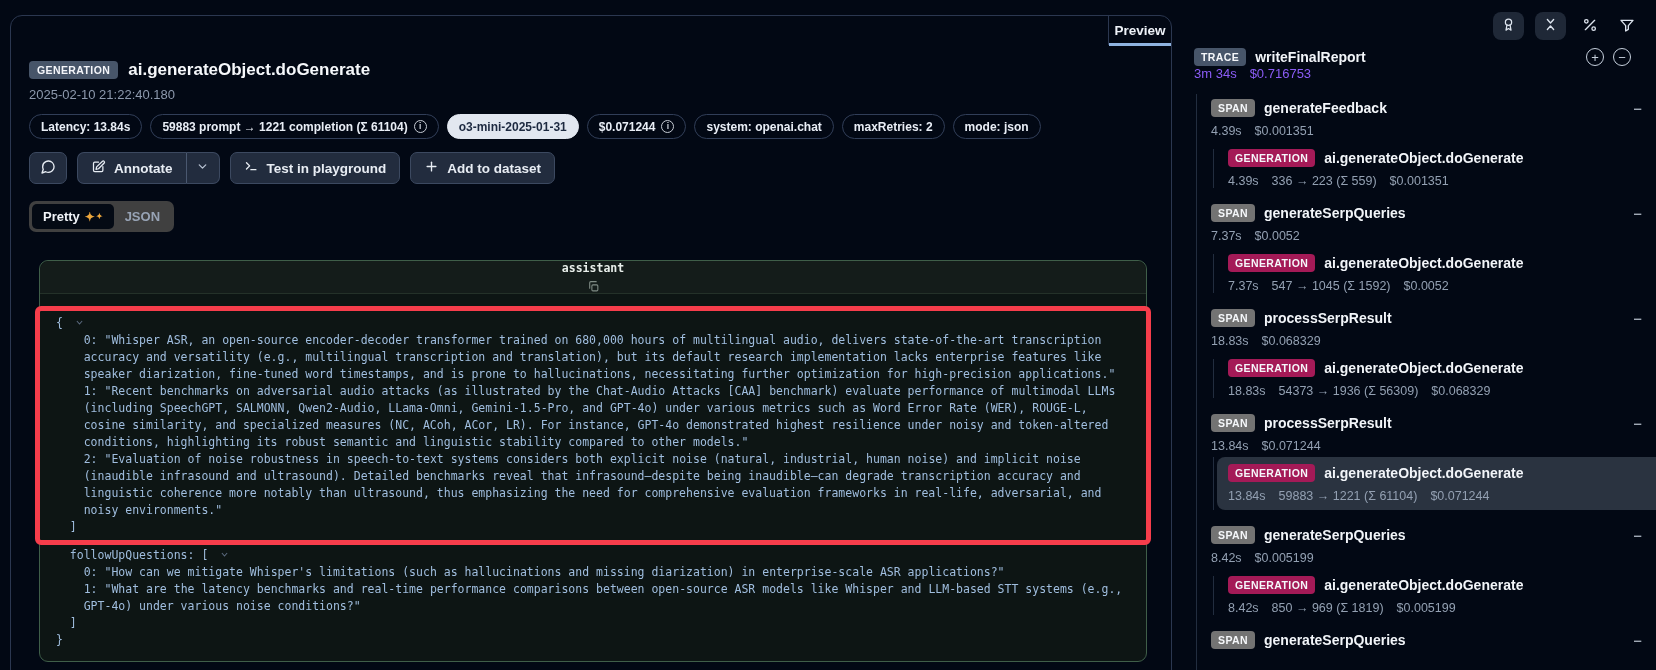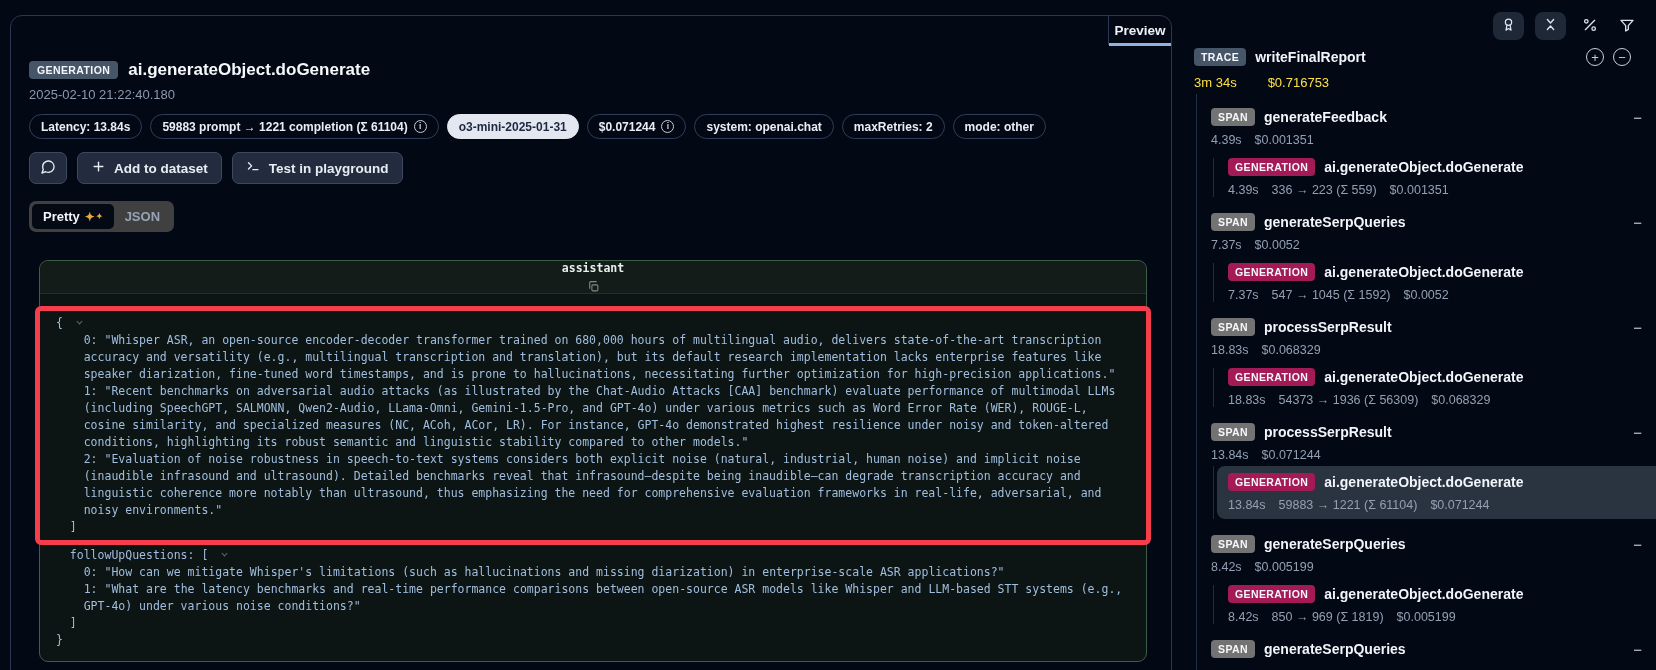--- a/index.html
+++ b/index.html
@@ -71,21 +71,21 @@
 
   .trace-row { margin-top:48px; display:flex; align-items:center; gap:9px; }
   .badge { font-size:10.5px; font-weight:700; letter-spacing:.4px; padding:3px 7px; border-radius:4px; color:#f5f7fa; flex:none; }
   .badge.trace { background:#475569; }
   .badge.span  { background:#737373; }
   .badge.gen   { background:#a41a57; }
   .trace-name { font-size:14px; font-weight:600; color:#f2f5f9; }
   .trace-actions { margin-left:auto; display:flex; gap:9px; margin-right:25px; }
   .circle-btn { width:18px; height:18px; border:1.4px solid #c6d0dd; border-radius:50%; color:#c6d0dd;
     display:flex; align-items:center; justify-content:center; font-size:13px; line-height:1; cursor:pointer; }
-  .trace-stats { margin-top:9px; display:flex; gap:31px; font-size:13px; color:#fde047; }
+  .trace-stats { display:flex; gap:13px; font-size:13px; color:#8b5cf6; }
 
   .tree { margin-top:18px; margin-left:17px; position:relative; }
   .node { margin-bottom:16px; }
   .nhead { display:flex; align-items:center; gap:9px; padding-right:14px; cursor:pointer; }
   .nhead .name { font-size:14px; font-weight:600; color:#f2f5f9; }
   .minus { margin-left:auto; color:#cbd5e1; font-size:15px; cursor:pointer; }
   .nstats { margin-top:7px; display:flex; gap:13px; font-size:12.5px; color:#93a0b2; }
   .children { margin-top:11px; margin-left:2px; border-left:1px solid #222d3f; padding-left:14px; }
   .child-inner { cursor:pointer; }
   .child-inner.sel { background:#2a3340; border-radius:8px; padding:7px 11px; margin:-7px -11px 0 -11px; }
@@ -121,52 +121,70 @@
           <span>$0.071244</span>
           <span class="info-dot">i</span>
         </span>
         <span class="pill">
           <span>system: openai.chat</span>
         </span>
         <span class="pill">
           <span>maxRetries: 2</span>
         </span>
         <span class="pill">
-          <span>mode: other</span>
+          <span>mode: json</span>
         </span>
       </div>
 
     <div class="toolbar">
       <button class="btn icon-btn">
         <span>
           <svg width="16" height="16" viewBox="0 0 24 24" fill="none" stroke="#e8edf4" stroke-width="2" stroke-linecap="round" stroke-linejoin="round">
               <path d="M21 11.5a8.38 8.38 0 0 1-.9 3.8 8.5 8.5 0 0 1-7.6 4.7 8.38 8.38 0 0 1-3.8-.9L3 21l1.9-5.7a8.38 8.38 0 0 1-.9-3.8 8.5 8.5 0 0 1 4.7-7.6 8.38 8.38 0 0 1 3.8-.9h.5a8.48 8.48 0 0 1 8 8v.5z"></path>
             </svg>
         </span>
       </button>
 
+      <div class="split">
+        <button class="btn main">
+          <span>
+            <svg width="15" height="15" viewBox="0 0 24 24" fill="none" stroke="#e8edf4" stroke-width="2" stroke-linecap="round" stroke-linejoin="round">
+                <path d="M12 5H6a2 2 0 0 0-2 2v11a2 2 0 0 0 2 2h11a2 2 0 0 0 2-2v-6"></path>
+                <path d="M18.4 3.6a2 2 0 0 1 2.8 2.8L12 15.6 8 16.6l1-4z"></path>
+              </svg>
+          </span>
+          <span>Annotate</span>
+        </button>
+        <button class="btn chev">
+          <span>
+            <svg width="13" height="13" viewBox="0 0 24 24" fill="none" stroke="#b8c2d2" stroke-width="2.4" stroke-linecap="round" stroke-linejoin="round">
+                <polyline points="6 9 12 15 18 9"></polyline>
+              </svg>
+          </span>
+        </button>
+      </div>
+
+      <button class="btn">
+        <span>
+          <svg width="15" height="15" viewBox="0 0 24 24" fill="none" stroke="#e8edf4" stroke-width="2.2" stroke-linecap="round" stroke-linejoin="round">
+              <polyline points="4 6 9 11 4 16"></polyline>
+              <line x1="11" y1="17" x2="19" y2="17"></line>
+            </svg>
+        </span>
+        <span>Test in playground</span>
+      </button>
 
       <button class="btn">
         <span>
           <svg width="15" height="15" viewBox="0 0 24 24" fill="none" stroke="#e8edf4" stroke-width="2.2" stroke-linecap="round">
               <line x1="12" y1="5" x2="12" y2="19"></line>
               <line x1="5" y1="12" x2="19" y2="12"></line>
             </svg>
         </span>
         <span>Add to dataset</span>
-      </button>
-
-      <button class="btn">
-        <span>
-          <svg width="15" height="15" viewBox="0 0 24 24" fill="none" stroke="#e8edf4" stroke-width="2.2" stroke-linecap="round" stroke-linejoin="round">
-              <polyline points="4 6 9 11 4 16"></polyline>
-              <line x1="11" y1="17" x2="19" y2="17"></line>
-            </svg>
-        </span>
-        <span>Test in playground</span>
       </button>
     </div>
 
     <div class="view-toggle">
       <button class="seg active">
         <span>Pretty</span>
         <span class="sparkle">✦</span>
           <span class="sparkle-sm">✦</span>
       </button>
       <button class="seg">JSON</button>

